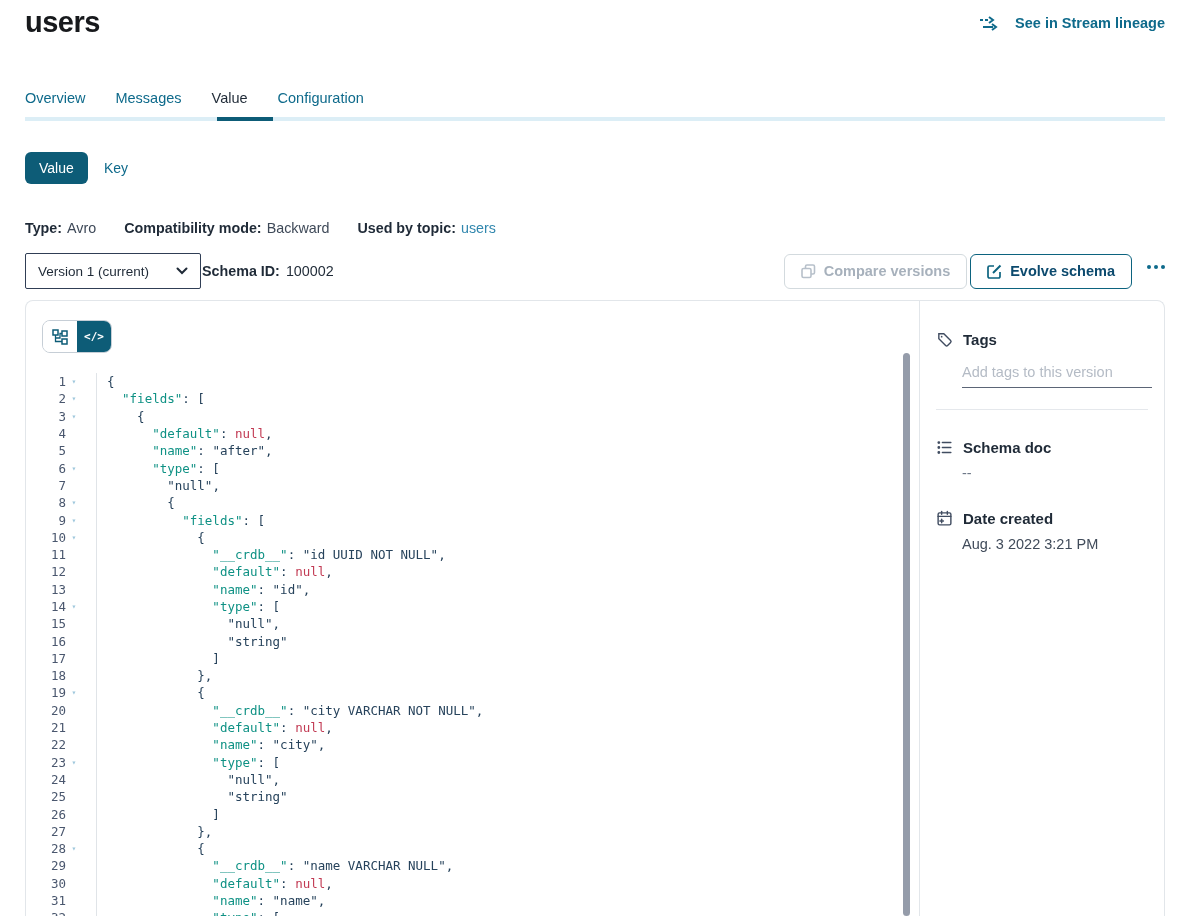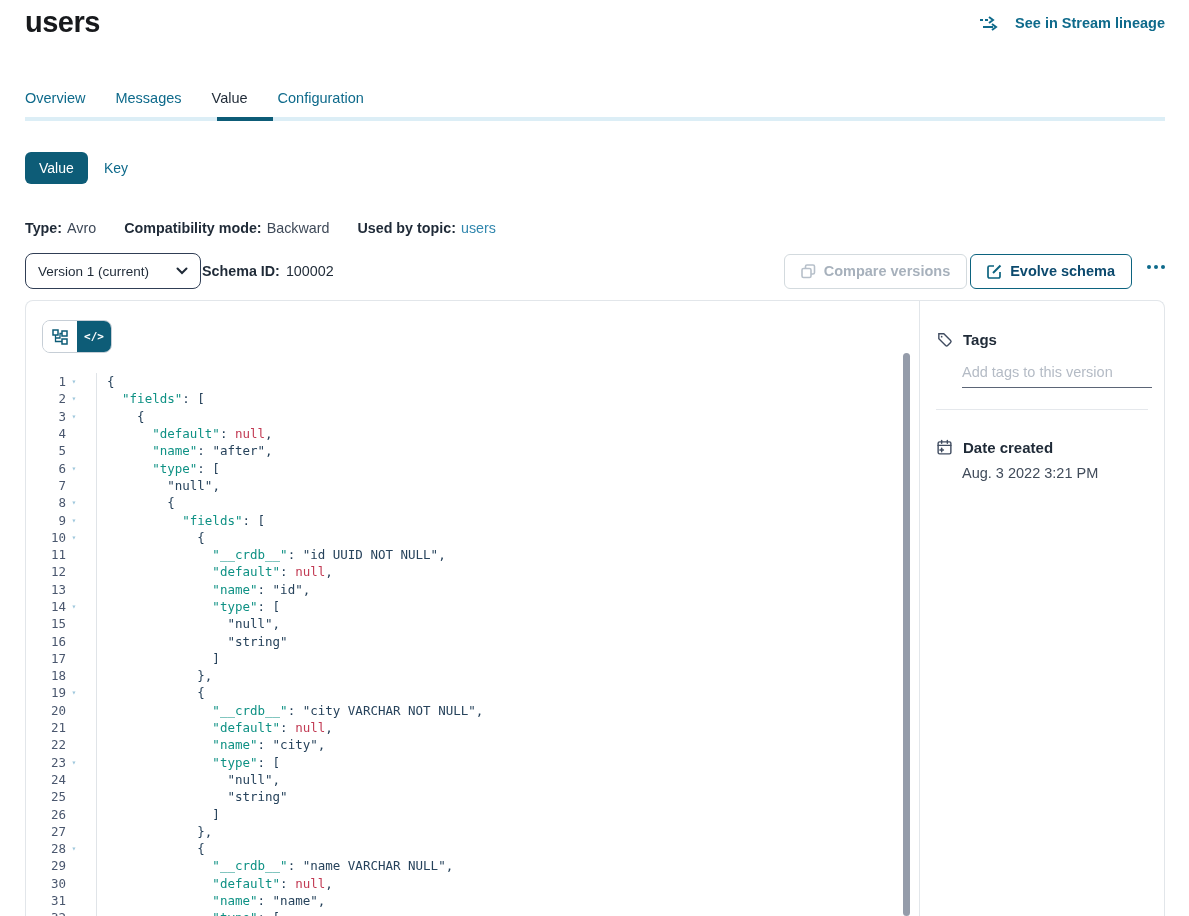--- a/index.html
+++ b/index.html
@@ -28,21 +28,21 @@
   
   .meta-row { position:absolute; left:25px; top:220px; display:flex; gap:28px; font-size:14.3px; }
   .meta-item { display:flex; gap:5px; }
   .meta-label { font-weight:700; color:#1f2a37; }
   .meta-value { color:#3e4958; }
   .meta-value.link { color:#3187ae; cursor:pointer; }
 
   
   .version-row { position:absolute; left:25px; right:24px; top:253px; height:36px;
     display:flex; align-items:center; }
-  .version-select { width:176px; height:36px; border:1.5px solid #303e55; border-radius:8px;
+  .version-select { width:176px; height:36px; border:1.5px solid #303e55; border-radius:2px;
     background:#fff; display:flex; align-items:center; justify-content:space-between;
     padding:0 12px; font-size:13.5px; color:#1f2a37; cursor:pointer; }
   .schema-id { margin-left:1px; font-size:14.3px; display:flex; gap:6px; }
   .schema-id .lbl { font-weight:700; }
   .vr-spacer { flex:1; }
   .btn { height:35px; border-radius:6px; background:#fff; display:flex; align-items:center;
     gap:8px; padding:0 16px; font-size:14.5px; font-family:inherit; cursor:pointer; }
   .btn-compare { border:1px solid #d3dade; color:#a7b1bc; font-weight:600; }
   .btn-evolve { margin-left:3px; border:1px solid #0c637f; color:#0c4a6e; font-weight:700; }
   .more-menu { margin-left:15px; display:flex; gap:3px; cursor:pointer; margin-top:-8px; }
@@ -365,20 +365,36 @@
           <svg width="17" height="17" viewBox="0 0 24 24" fill="none" stroke="#414d61" stroke-width="2">
             <path d="M20.6 13.4 L11 3.8 H4 v7 l9.6 9.6 a2 2 0 0 0 2.8 0 l4.2 -4.2 a2 2 0 0 0 0 -2.8 z"></path>
             <circle cx="8" cy="8" r="1.2" fill="#414d61" stroke="none"></circle>
           </svg>
         </span>
         <span class="t">Tags</span>
       </div>
       <input class="tags-input" type="text" placeholder="Add tags to this version" style="">
       <hr class="side-divider">
 
+      <div class="side-section">
+        <div class="side-head">
+          <span>
+            <svg width="17" height="17" viewBox="0 0 24 24" fill="none" stroke="#414d61" stroke-width="2" stroke-linecap="round">
+              <line x1="9" y1="5" x2="21" y2="5"></line>
+                <line x1="9" y1="12" x2="21" y2="12"></line>
+                <line x1="9" y1="19" x2="21" y2="19"></line>
+              <circle cx="4" cy="5" r="1" fill="#414d61"></circle>
+                <circle cx="4" cy="12" r="1" fill="#414d61"></circle>
+                <circle cx="4" cy="19" r="1" fill="#414d61"></circle>
+            </svg>
+          </span>
+          <span class="t">Schema doc</span>
+        </div>
+        <div class="side-value">--</div>
+      </div>
 
       <div class="side-section">
         <div class="side-head">
           <span>
             <svg width="17" height="17" viewBox="0 0 24 24" fill="none" stroke="#414d61" stroke-width="2" stroke-linecap="round">
               <rect x="3" y="4" width="18" height="17" rx="2"></rect>
               <line x1="8" y1="2" x2="8" y2="6"></line>
                 <line x1="16" y1="2" x2="16" y2="6"></line>
               <line x1="3" y1="9" x2="21" y2="9"></line>
               <line x1="8" y1="13" x2="8" y2="18"></line>

